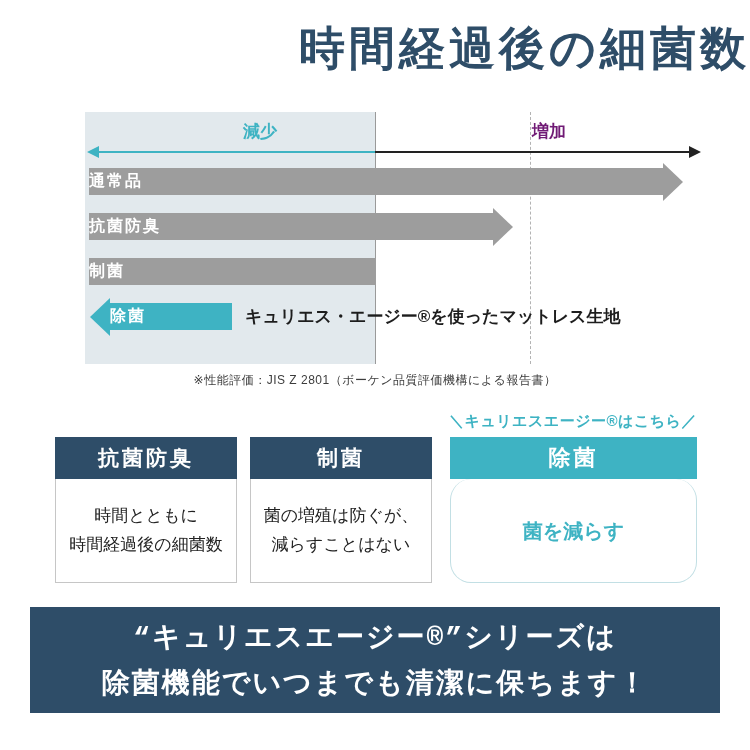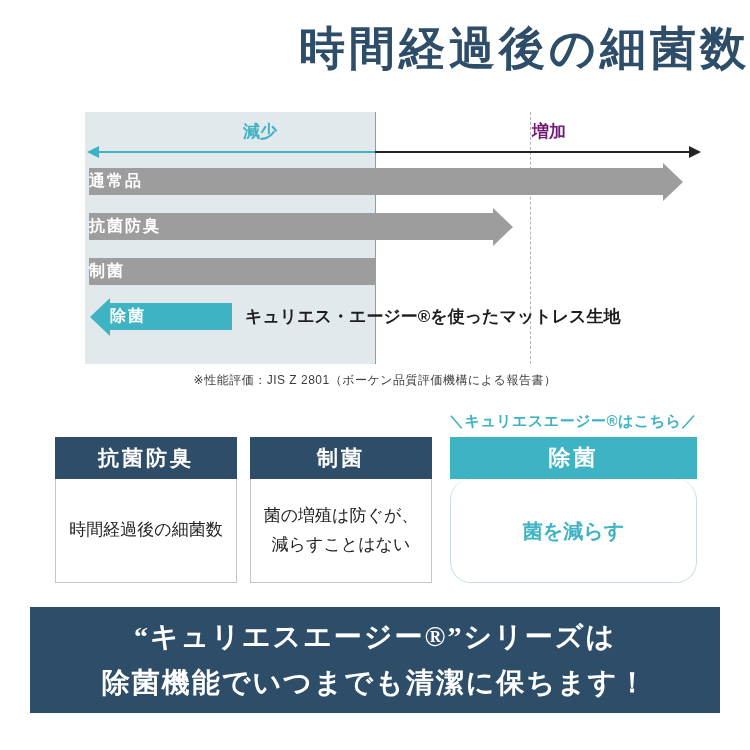--- a/index.html
+++ b/index.html
@@ -56,21 +56,21 @@
   .card.c2{left:250px;width:182px;}
   .card.c3{left:450px;width:247px;}
   .card.c3 .card-header{background:var(--teal,#3eb3c3);font-size:22px;}
   .card.c3 .card-body{color:var(--teal,#3eb3c3);font-weight:bold;font-size:20px;border-color:#c2dfe4;border-radius:21px;}
   .body-line{display:block;}
 
   
   .banner{position:absolute;left:30px;top:607px;width:690px;height:106px;
     background:var(--navy,#2e4d68);display:flex;flex-direction:column;align-items:center;
     justify-content:center;gap:8px;color:#fff;
-    font-family:Liberation Serif, serif;font-weight:bold;}
+    font-family:Liberation Mono, monospace;font-weight:bold;}
   .banner .banner-line{font-size:28px;letter-spacing:2px;white-space:nowrap;}
 </style>
 </head>
 <body>
 
 <div class="page">
 
   <div class="page-title">時間経過後の細菌数</div>
 
   <div class="chart">
@@ -109,20 +109,21 @@
     <div class="bar-annotation">キュリエス・エージー®を使ったマットレス生地</div>
   </div>
 
   <div class="note">※性能評価：JIS Z 2801（ボーケン品質評価機構による報告書）</div>
 
   <div class="callout">＼キュリエスエージー®はこちら／</div>
 
   <div class="card c1">
     <div class="card-header">抗菌防臭</div>
     <div class="card-body">
+      <span class="body-line">時間とともに</span>
       <span class="body-line">時間経過後の細菌数</span>
     </div>
   </div>
 
   <div class="card c2">
     <div class="card-header">制菌</div>
     <div class="card-body">
       <span class="body-line">菌の増殖は防ぐが、</span>
       <span class="body-line">減らすことはない</span>
     </div>

